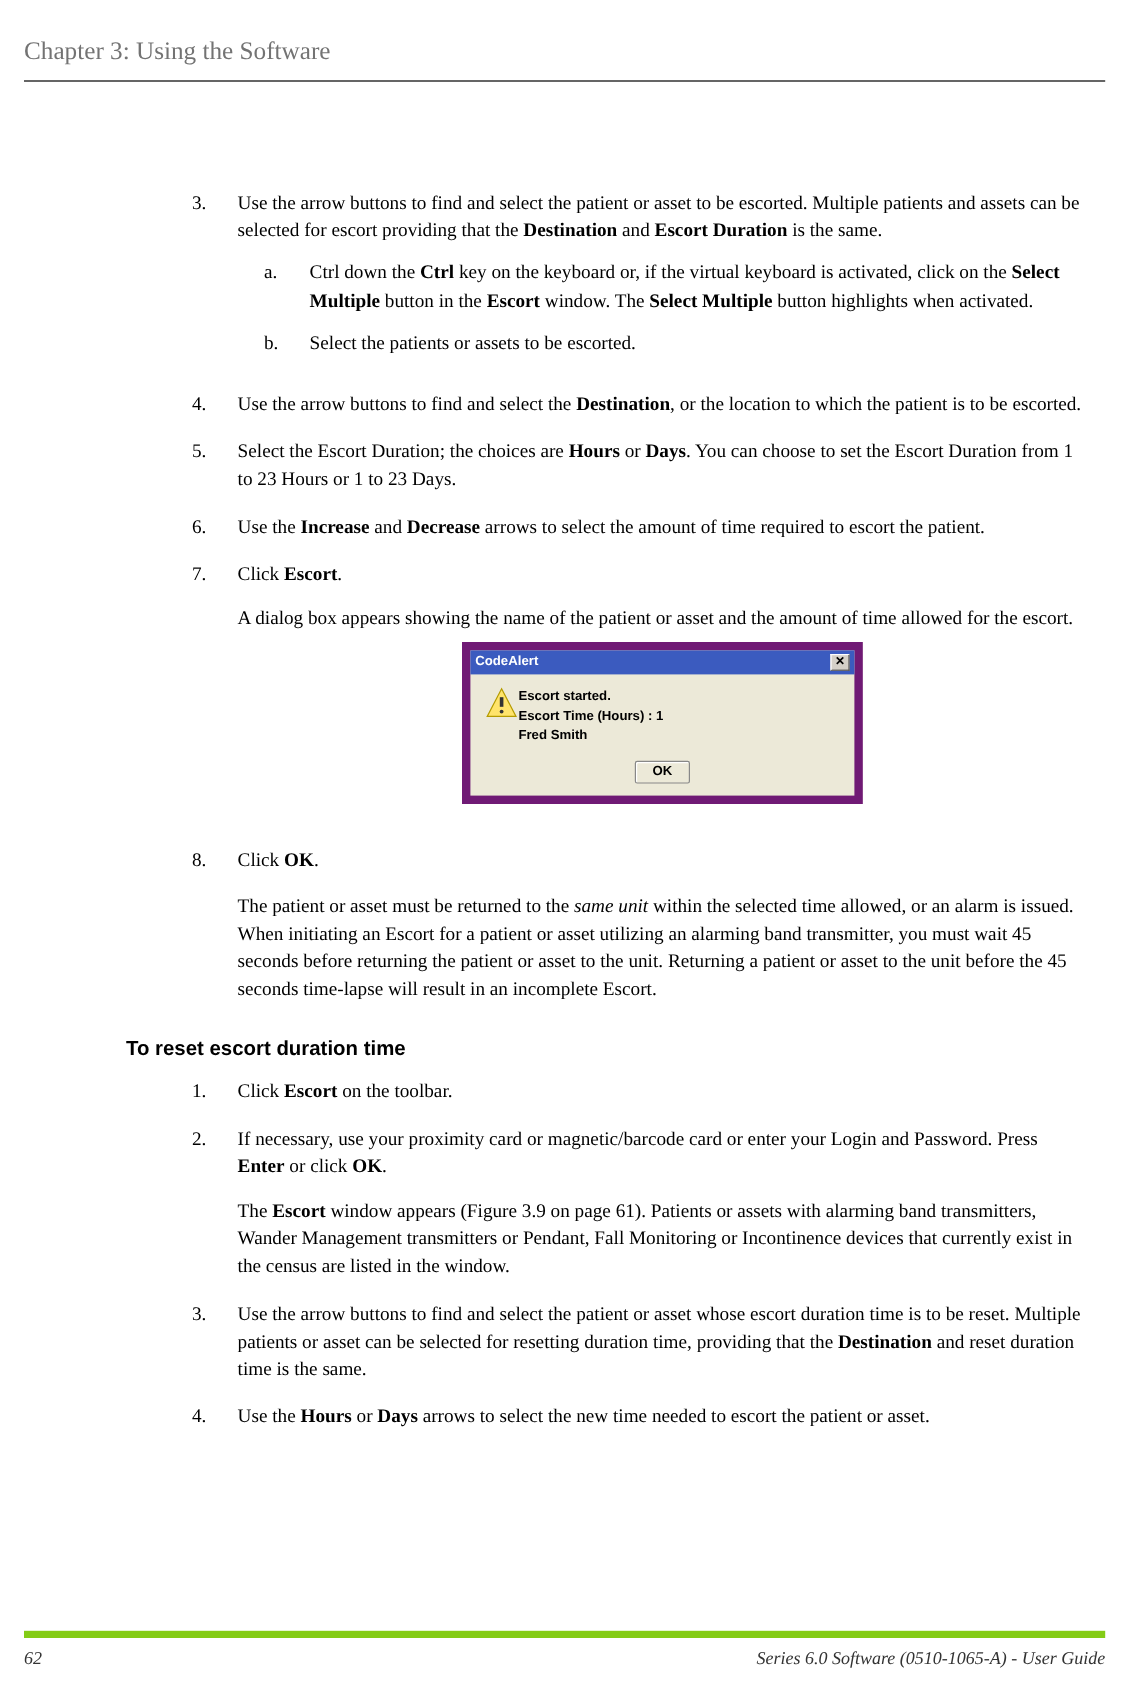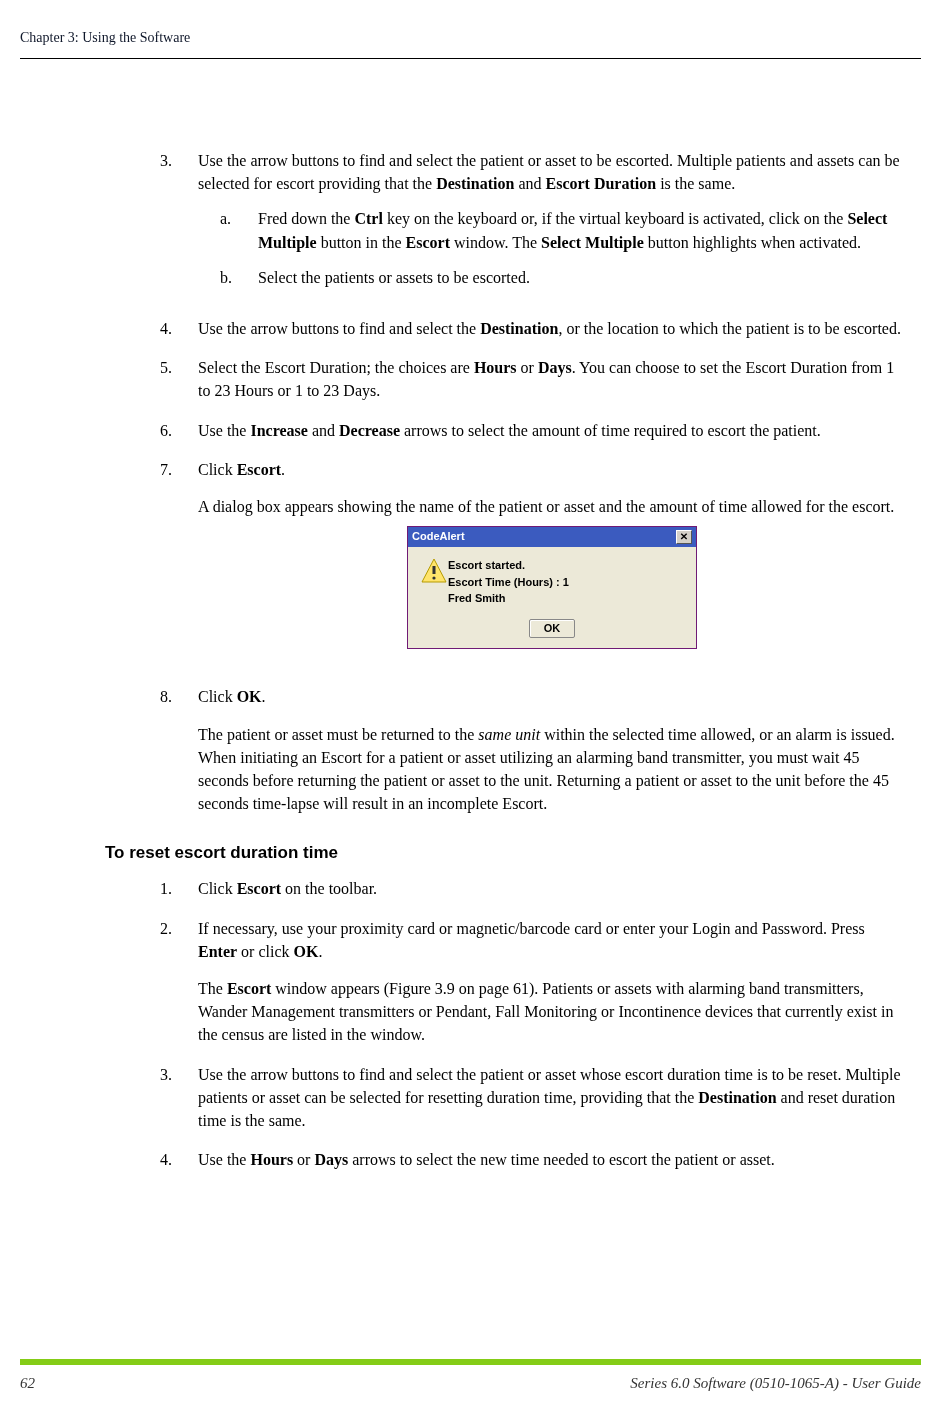--- a/index.html
+++ b/index.html
@@ -6,22 +6,22 @@
   body {
     width: 941px;
     height: 1420px;
     background: #fff;
     font-family: Georgia, 'Times New Roman', serif;
     color: #000;
     position: relative;
     padding: 30px 20px 20px 20px;
   }
   .header {
-    font-size: 14px;
-    color: #0f172a;
+    font-size: 21px;
+    color: #737373;
     padding-bottom: 12px;
     border-bottom: 1px solid #000;
     margin-bottom: 90px;
   }
   .content {
     padding-left: 140px;
     padding-right: 15px;
   }
   ol.main-list {
     list-style: none;
@@ -65,22 +65,22 @@
     font-size: 17px;
     margin: 28px 0 14px -55px;
     color: #000;
   }
   .dialog-wrap {
     display: flex;
     justify-content: center;
     margin: 8px 0 20px 0;
   }
   .dialog {
-    width: 290px;
-    border: 1px solid #701a75;
+    width: 334px;
+    border: 7px solid #701a75;
     font-family: Tahoma, Arial, sans-serif;
     font-size: 11px;
     background: #ece9d8;
   }
   .dialog-title {
     background: #3b5bbf;
     color: #fff;
     font-weight: bold;
     padding: 2px 4px;
     display: flex;
@@ -146,21 +146,21 @@
 <div class="content">
   <ol class="main-list">
 
     <li>
       <span class="num">3.</span>
       <div class="item-body">
         <span><span>Use the arrow buttons to find and select the patient or asset to be escorted. Multiple patients and assets can be selected for escort providing that the </span><span class="bold">Destination</span><span> and </span><span class="bold">Escort Duration</span><span> is the same.</span></span>
         <ul class="sub-list">
           <li>
             <span class="sub-num">a.</span>
-            <div><span>Fred down the </span><span class="bold">Ctrl</span><span> key on the keyboard or, if the virtual keyboard is activated, click on the </span><span class="bold">Select Multiple</span><span> button in the </span><span class="bold">Escort</span><span> window. The </span><span class="bold">Select Multiple</span><span> button highlights when activated.</span></div>
+            <div><span>Ctrl down the </span><span class="bold">Ctrl</span><span> key on the keyboard or, if the virtual keyboard is activated, click on the </span><span class="bold">Select Multiple</span><span> button in the </span><span class="bold">Escort</span><span> window. The </span><span class="bold">Select Multiple</span><span> button highlights when activated.</span></div>
           </li>
           <li>
             <span class="sub-num">b.</span>
             <div>Select the patients or assets to be escorted.</div>
           </li>
         </ul>
       </div>
     </li>
 
     <li>

